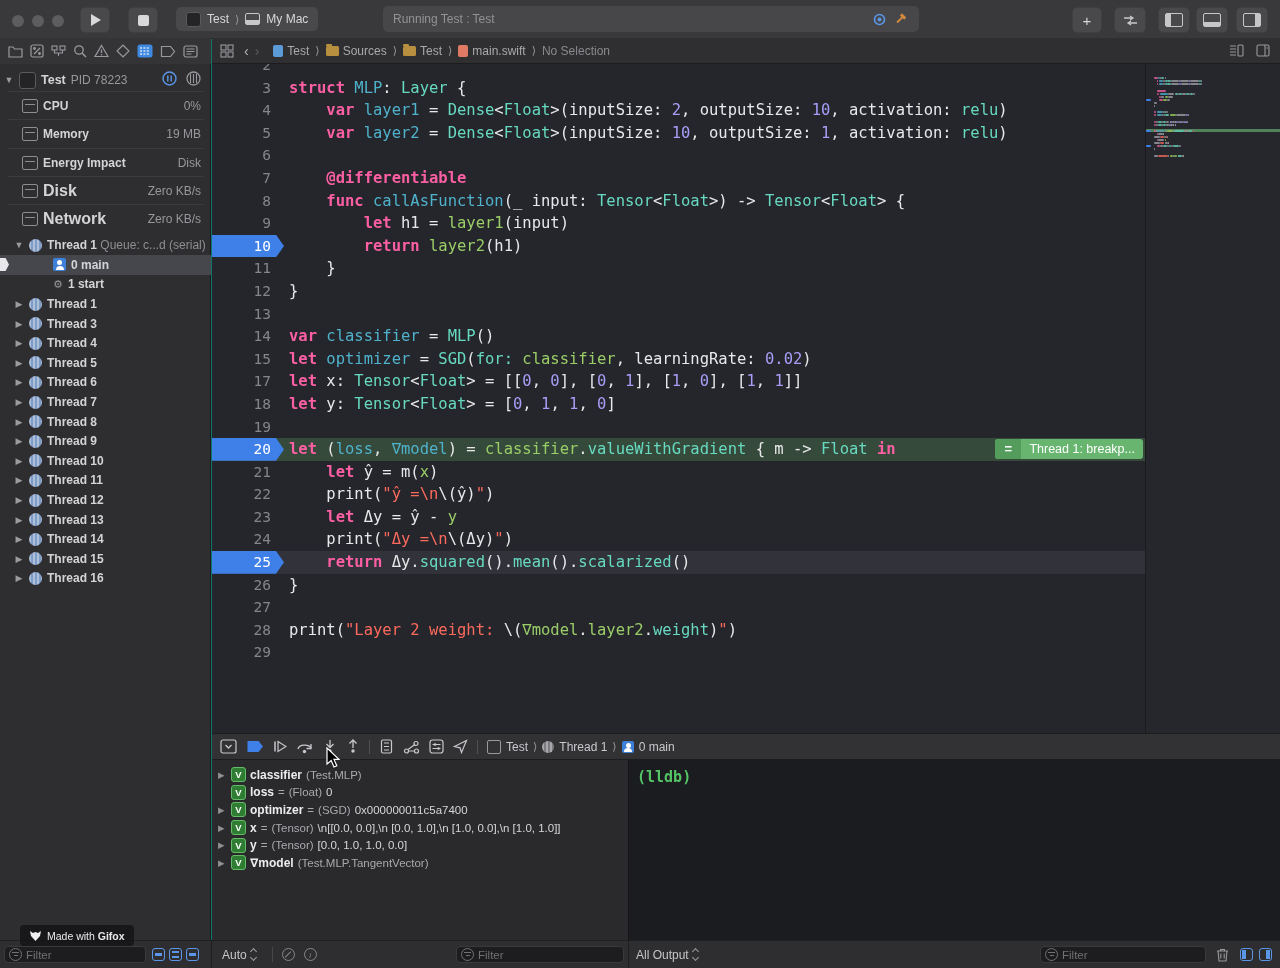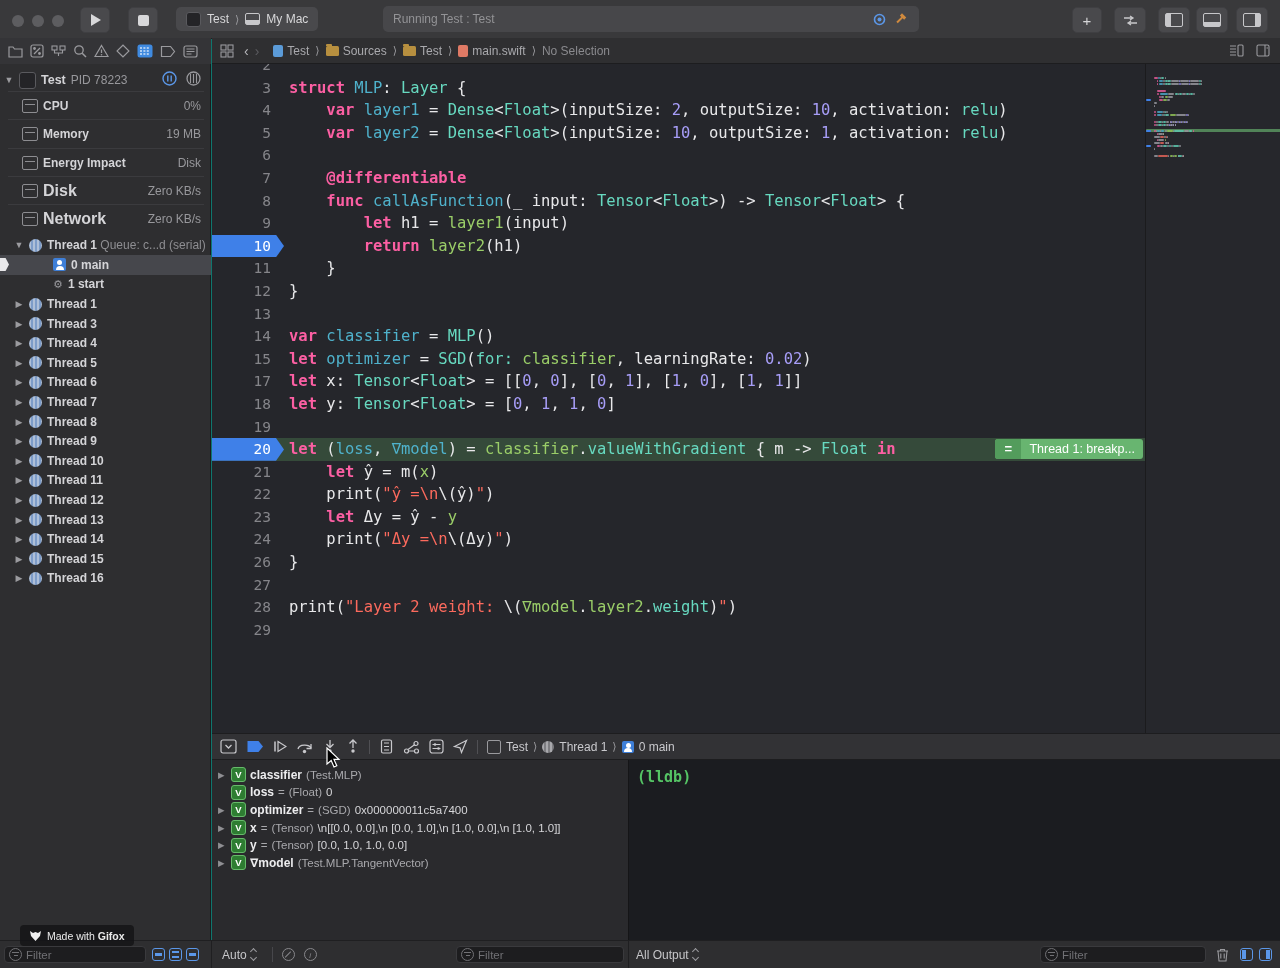--- a/index.html
+++ b/index.html
@@ -415,20 +415,21 @@
         <div class="code-line"><div class="gut">14</div><div class="codetext"><span class="tok-kw">var</span><span class="tok-pl"> </span><span class="tok-de">classifier</span><span class="tok-pl"> = </span><span class="tok-ty">MLP</span><span class="tok-pl">()</span></div></div>
         <div class="code-line"><div class="gut">15</div><div class="codetext"><span class="tok-kw">let</span><span class="tok-pl"> </span><span class="tok-de">optimizer</span><span class="tok-pl"> = </span><span class="tok-ty">SGD</span><span class="tok-pl">(</span><span class="tok-ty">for:</span><span class="tok-pl"> </span><span class="tok-fn">classifier</span><span class="tok-pl">, learningRate: </span><span class="tok-nu">0.02</span><span class="tok-pl">)</span></div></div>
         <div class="code-line"><div class="gut">17</div><div class="codetext"><span class="tok-kw">let</span><span class="tok-pl"> x: </span><span class="tok-ty">Tensor</span><span class="tok-pl">&lt;</span><span class="tok-ty">Float</span><span class="tok-pl">&gt; = [[</span><span class="tok-nu">0</span><span class="tok-pl">, </span><span class="tok-nu">0</span><span class="tok-pl">], [</span><span class="tok-nu">0</span><span class="tok-pl">, </span><span class="tok-nu">1</span><span class="tok-pl">], [</span><span class="tok-nu">1</span><span class="tok-pl">, </span><span class="tok-nu">0</span><span class="tok-pl">], [</span><span class="tok-nu">1</span><span class="tok-pl">, </span><span class="tok-nu">1</span><span class="tok-pl">]]</span></div></div>
         <div class="code-line"><div class="gut">18</div><div class="codetext"><span class="tok-kw">let</span><span class="tok-pl"> y: </span><span class="tok-ty">Tensor</span><span class="tok-pl">&lt;</span><span class="tok-ty">Float</span><span class="tok-pl">&gt; = [</span><span class="tok-nu">0</span><span class="tok-pl">, </span><span class="tok-nu">1</span><span class="tok-pl">, </span><span class="tok-nu">1</span><span class="tok-pl">, </span><span class="tok-nu">0</span><span class="tok-pl">]</span></div></div>
         <div class="code-line"><div class="gut">19</div><div class="codetext"></div></div>
         <div class="code-line exec"><div class="gut bp">20</div><div class="codetext"><span class="tok-kw">let</span><span class="tok-pl"> (</span><span class="tok-de">loss</span><span class="tok-pl">, </span><span class="tok-de">∇model</span><span class="tok-pl">) = </span><span class="tok-fn">classifier</span><span class="tok-pl">.</span><span class="tok-ty">valueWithGradient</span><span class="tok-pl"> { m -&gt; </span><span class="tok-ty">Float</span><span class="tok-pl"> </span><span class="tok-kw">in</span></div><div class="bpbadge"><span class="eq">=</span><span class="lbl">Thread 1: breakp...</span></div></div>
         <div class="code-line"><div class="gut">21</div><div class="codetext"><span class="tok-pl">    </span><span class="tok-kw">let</span><span class="tok-pl"> ŷ = m(</span><span class="tok-fn">x</span><span class="tok-pl">)</span></div></div>
         <div class="code-line"><div class="gut">22</div><div class="codetext"><span class="tok-pl">    print(</span><span class="tok-st">"ŷ =\n</span><span class="tok-pl">\(ŷ)</span><span class="tok-st">"</span><span class="tok-pl">)</span></div></div>
         <div class="code-line"><div class="gut">23</div><div class="codetext"><span class="tok-pl">    </span><span class="tok-kw">let</span><span class="tok-pl"> Δy = ŷ - </span><span class="tok-fn">y</span></div></div>
         <div class="code-line"><div class="gut">24</div><div class="codetext"><span class="tok-pl">    print(</span><span class="tok-st">"Δy =\n</span><span class="tok-pl">\(Δy)</span><span class="tok-st">"</span><span class="tok-pl">)</span></div></div>
+        <div class="code-line hl"><div class="gut bp">25</div><div class="codetext"><span class="tok-pl">    </span><span class="tok-kw">return</span><span class="tok-pl"> Δy.</span><span class="tok-ty">squared</span><span class="tok-pl">().</span><span class="tok-ty">mean</span><span class="tok-pl">().</span><span class="tok-ty">scalarized</span><span class="tok-pl">()</span></div></div>
         <div class="code-line"><div class="gut">26</div><div class="codetext"><span class="tok-pl">}</span></div></div>
         <div class="code-line"><div class="gut">27</div><div class="codetext"></div></div>
         <div class="code-line"><div class="gut">28</div><div class="codetext"><span class="tok-pl">print(</span><span class="tok-st">"Layer 2 weight: </span><span class="tok-pl">\(</span><span class="tok-fn">∇model</span><span class="tok-pl">.</span><span class="tok-fn">layer2</span><span class="tok-pl">.</span><span class="tok-ty">weight</span><span class="tok-pl">)</span><span class="tok-st">"</span><span class="tok-pl">)</span></div></div>
         <div class="code-line"><div class="gut">29</div><div class="codetext"></div></div>
       </div>
   </div>
 
   <div class="abs minimap">
       <div class="mmbar" style="left: 8px; top: 13.1px; width: 3.7px; background: rgb(224, 90, 150); opacity: 0.85;"></div>
       <div class="mmbar" style="left: 12.3px; top: 13.1px; width: 1.9px; background: rgb(75, 164, 196); opacity: 0.85;"></div>

